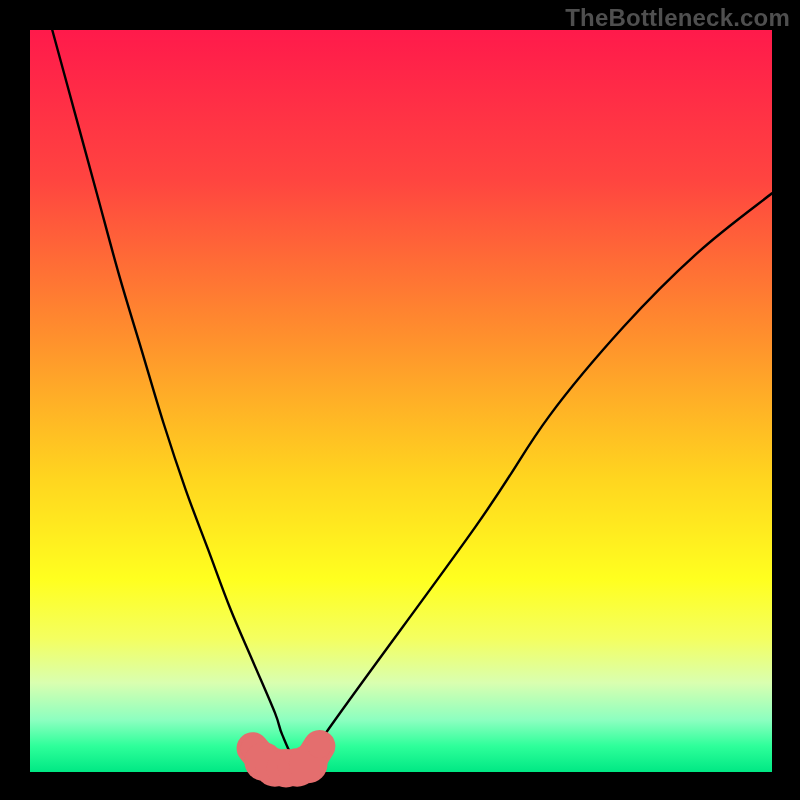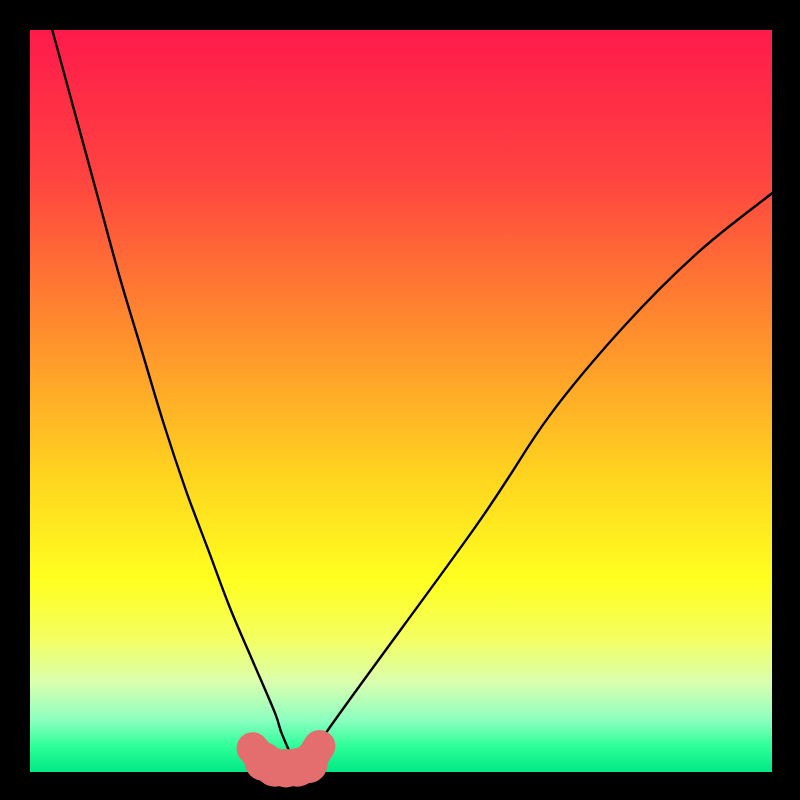--- a/index.html
+++ b/index.html
@@ -32,20 +32,21 @@
   svg {
     position: absolute;
     top: 0;
     left: 0;
   }
 </style>
 </head>
 <body>
 
 <div class="frame">
+  <div class="watermark">TheBottleneck.com</div>
 
   <svg id="chart-svg" width="800" height="800" viewBox="0 0 800 800">
     <defs>
       <linearGradient id="bg-grad" x1="0" y1="0" x2="0" y2="1">
           <stop offset="0%" stop-color="#ff1a4b"></stop>
           <stop offset="20%" stop-color="#ff4440"></stop>
           <stop offset="40%" stop-color="#ff8b2e"></stop>
           <stop offset="60%" stop-color="#ffd41f"></stop>
           <stop offset="74%" stop-color="#ffff1f"></stop>
           <stop offset="82%" stop-color="#f4ff60"></stop>

